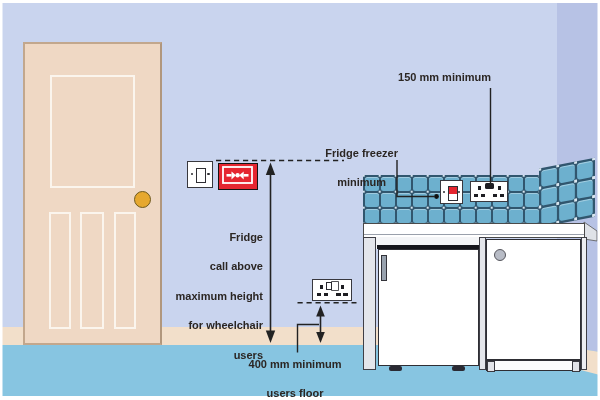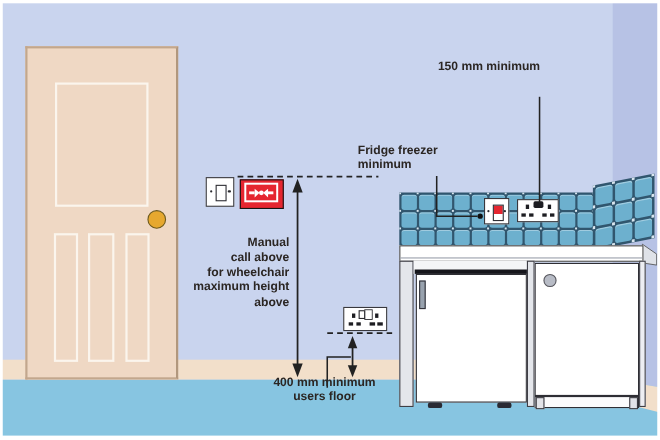--- a/index.html
+++ b/index.html
@@ -56,21 +56,21 @@
           box-shadow:6px 0 0 #fff,6px 0 0 0.8px #2a2a30;}
   .plug{position:absolute;width:9px;height:6.5px;background:#1d1d22;border-radius:1.5px;}
   .lightswitch{left:187px;top:161px;width:26px;height:27px;}
   .callpoint{left:218px;top:163px;width:40px;height:27px;background:#e52630;
              border:1.6px solid #141414;z-index:3;}
   .isolator{left:440px;top:180px;width:23px;height:24px;}
   .sock-top{left:470px;top:181px;width:38px;height:21px;}
   .sock-low{left:312px;top:279px;width:40px;height:22px;}
   
   .lbl{position:absolute;color:#2b2623;font-size:11px;line-height:13.4px;font-weight:bold;z-index:5;}
-  .lbl div{white-space:nowrap;}
+  .lbl div{white-space:nowrap;margin-top:16px;}
 </style>
 </head>
 <body>
 
 <div id="stage">
 
   <svg width="600" height="400" style="z-index:0">
     <rect x="0" y="0" width="600" height="400" fill="#c9d4ee"></rect>
     <rect x="0" y="345" width="600" height="55" fill="#87c5e1"></rect>
     <polygon points="557,0 600,0 600,352 557,345" fill="#b7c2e5"></polygon>
@@ -218,31 +218,31 @@
       <rect x="0" y="396" width="600" height="4"></rect>
       <rect x="0" y="0" width="2.5" height="400"></rect>
       <rect x="597.5" y="0" width="2.5" height="400"></rect>
     </g>
   </svg>
 
   <div class="lbl" style="right:109px;top:55px;text-align:right">
     <div>150 mm minimum</div>
   </div>
 
-  <div class="lbl" style="right:202px;top:131px;text-align:left">
+  <div class="lbl" style="right:202px;top:131px;text-align:center">
     <div>Fridge freezer</div>
     <div>minimum</div>
   </div>
 
   <div class="lbl" style="right:337px;top:215px;text-align:right">
-    <div>Manual</div>
+    <div>Fridge</div>
     <div>call above</div>
+    <div>maximum height</div>
     <div>for wheelchair</div>
-    <div>maximum height</div>
-    <div>above</div>
+    <div>users</div>
   </div>
 
   <div class="lbl" style="left:215px;top:342px;width:160px;text-align:center">
     <div>400 mm minimum</div>
     <div>users floor</div>
   </div>
 
 </div>
 
 </body></html>

